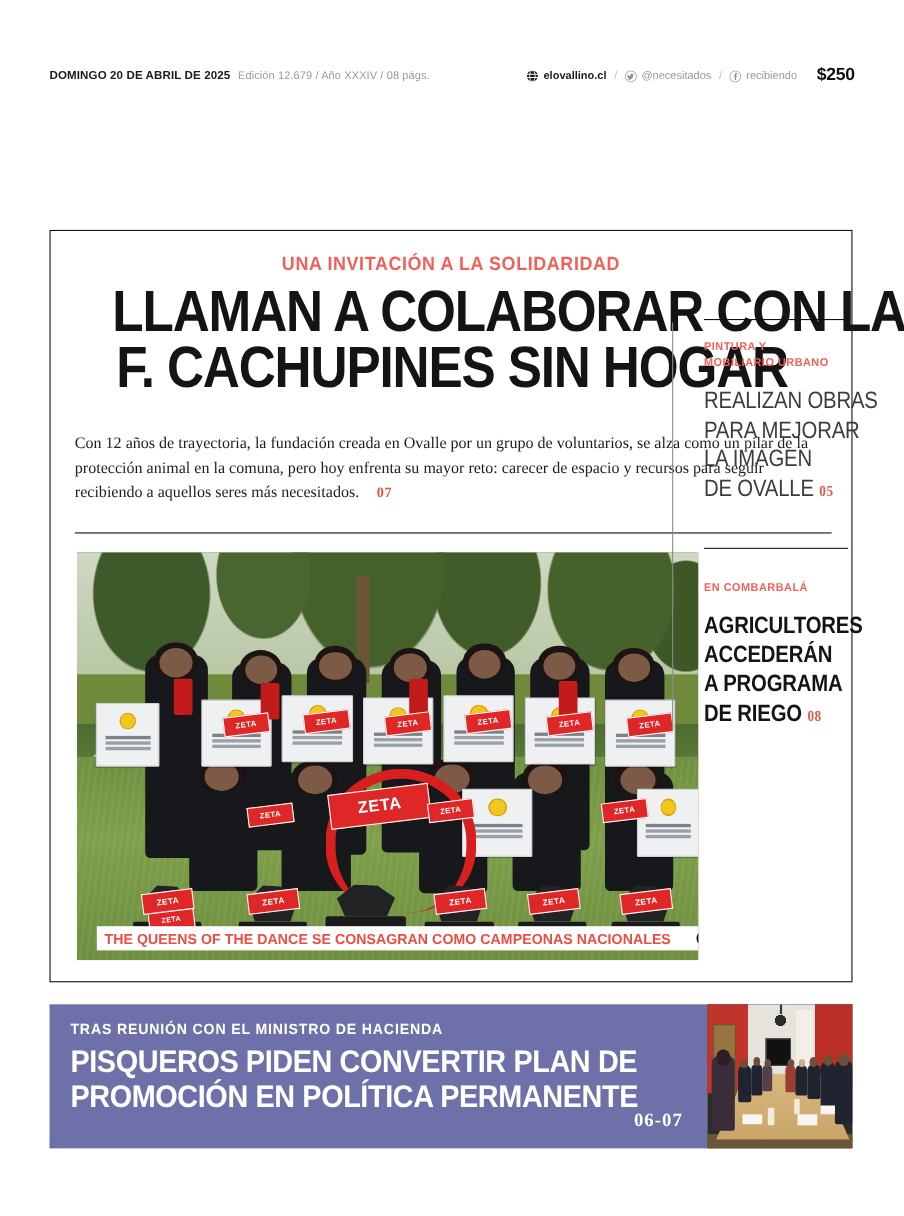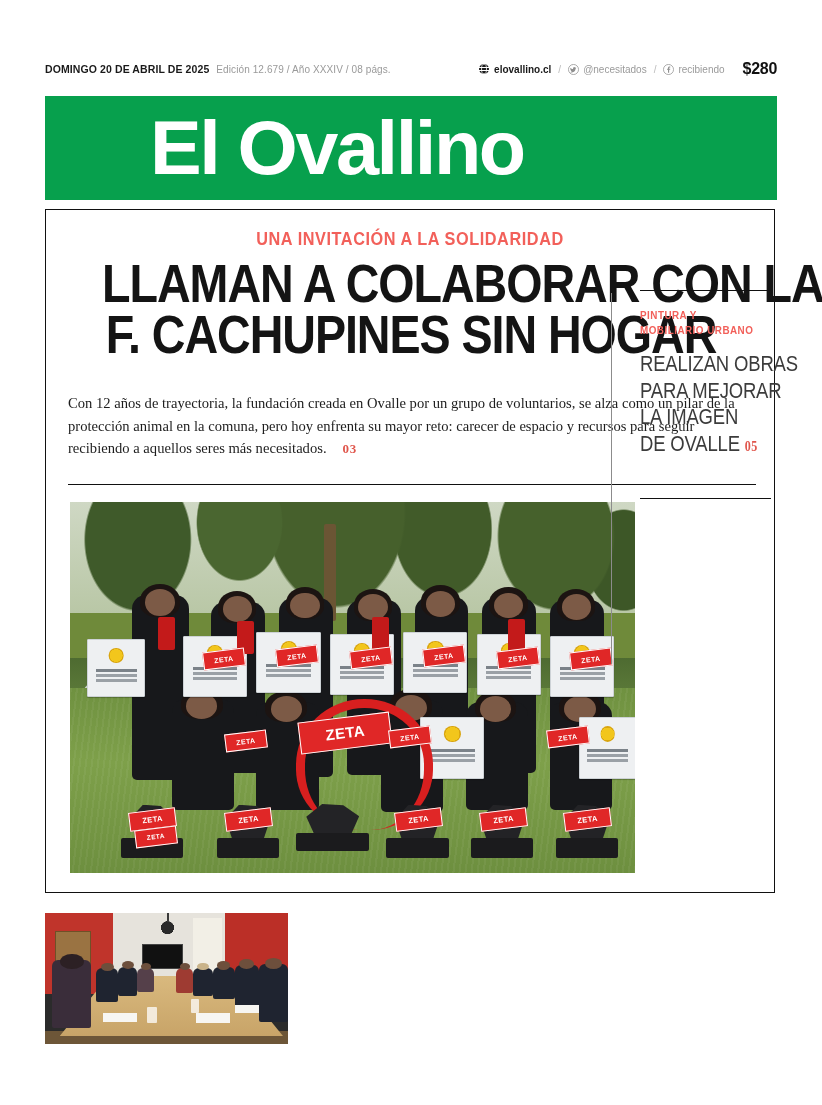--- a/index.html
+++ b/index.html
@@ -240,39 +240,36 @@
       <span class="sep">/</span>
       <span class="soc">
         <span>
           <svg class="ic" width="11" height="11" viewBox="0 0 24 24">
             <circle cx="12" cy="12" r="11" fill="none" stroke="#8f8f8f" stroke-width="1.6"></circle>
             <path d="M13.4 19v-6.2h2.1l.32-2.42H13.4V8.83c0-.7.2-1.18 1.2-1.18h1.28V5.5c-.22-.03-.98-.1-1.86-.1-1.84 0-3.1 1.12-3.1 3.18v1.8H8.8v2.42h2.12V19z" fill="#8f8f8f"></path>
           </svg>
         </span>
         <span class="soc-label">recibiendo</span>
       </span>
-      <span class="price">$280</span>
+      <span class="price">$250</span>
     </div>
   </div>
 
-  <div class="masthead">
-    <div class="masthead-text">El Ovallino</div>
-  </div>
 
   <div class="contentbox">
 
     <div class="kicker-main">UNA INVITACIÓN A LA SOLIDARIDAD</div>
 
     <div class="headline">
       <span class="l">LLAMAN A COLABORAR CON LA</span>
       <span class="l">F. CACHUPINES SIN HOGAR</span>
     </div>
 
     <div class="deck">
-      <span>Con 12 años de trayectoria, la fundación creada en Ovalle por un grupo de voluntarios, se alza como un pilar de la protección animal en la comuna, pero hoy enfrenta su mayor reto: carecer de espacio y recursos para seguir recibiendo a aquellos seres más necesitados.</span><span class="pg">03</span>
+      <span>Con 12 años de trayectoria, la fundación creada en Ovalle por un grupo de voluntarios, se alza como un pilar de la protección animal en la comuna, pero hoy enfrenta su mayor reto: carecer de espacio y recursos para seguir recibiendo a aquellos seres más necesitados.</span><span class="pg">07</span>
     </div>
 
     <div class="hr-main"></div>
 
     <div class="photo-wrap">
       <div class="photo">
         <div class="sky"></div>
         <div class="trees"></div>
         <div class="trunk"></div>
         <div class="hedge"></div>
@@ -385,20 +382,24 @@
         <div class="zeta" style="left:72.5%;top:83%;width:8%;height:4.6%;font-size:7.5px;">ZETA</div>
 
         <div class="trophy" style="left:86%;top:80%;width:11%;height:16%;">
           <div class="plate"></div>
           <div class="base"></div>
         </div>
         <div class="zeta" style="left:87.5%;top:83%;width:8%;height:4.6%;font-size:7.5px;">ZETA</div>
 
       </div>
 
+      <div class="caption">
+        <span class="txt">THE QUEENS OF THE DANCE SE CONSAGRAN COMO CAMPEONAS NACIONALES</span>
+        <span class="pg">02</span>
+      </div>
     </div>
 
     <div class="vdiv" style="left:565px;top:83px;height:371px;"></div>
 
     <div class="side-hr" style="left:594px;top:80px;"></div>
 
     <div class="sidebar" style="position:absolute;left:594px;top:98px;">
       <div class="side-item">
         <div class="side-kicker">
           <div>PINTURA Y</div>
@@ -408,24 +409,45 @@
           <span class="l">REALIZAN OBRAS</span>
           <span class="l">PARA MEJORAR</span>
           <span class="l">LA IMAGEN</span>
           <span class="l"><span>DE OVALLE</span> <span class="side-pg">05</span></span>
         </div>
       </div>
     </div>
 
     <div class="side-hr" style="left:594px;top:288px;"></div>
 
+    <div class="sidebar" style="position:absolute;left:594px;top:317px;">
+      <div class="side-item">
+        <div class="side-kicker">
+          <div>EN COMBARBALÁ</div>
+        </div>
+        <div class="side-head bold">
+          <span class="l">AGRICULTORES</span>
+          <span class="l">ACCEDERÁN</span>
+          <span class="l">A PROGRAMA</span>
+          <span class="l"><span>DE RIEGO</span> <span class="side-pg">08</span></span>
+        </div>
+      </div>
+    </div>
 
   </div>
 
   <div class="bottom">
+    <div class="bl">
+      <div class="bl-kicker">TRAS REUNIÓN CON EL MINISTRO DE HACIENDA</div>
+      <div class="bl-head">
+        <span class="l">PISQUEROS PIDEN CONVERTIR PLAN DE</span>
+        <span class="l">PROMOCIÓN EN POLÍTICA PERMANENTE</span>
+      </div>
+      <div class="bl-pg">06-07</div>
+    </div>
 
     <div class="br">
       <div class="room">
         <div class="wall-red-l"></div>
         <div class="wall-white"></div>
         <div class="wall-red-r"></div>
         <div class="door"></div>
         <div class="chandelier"></div>
         <div class="tv"></div>
         <div class="window"></div>

